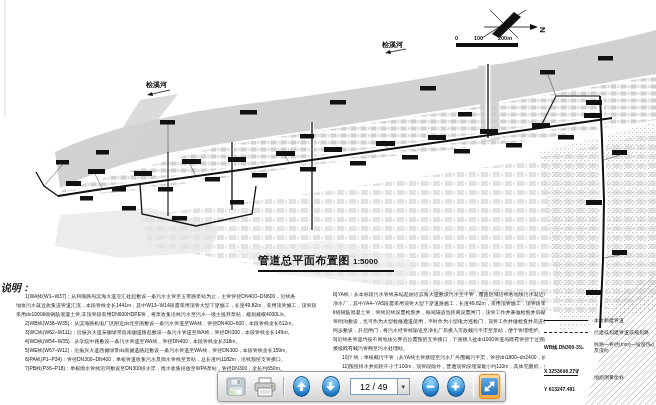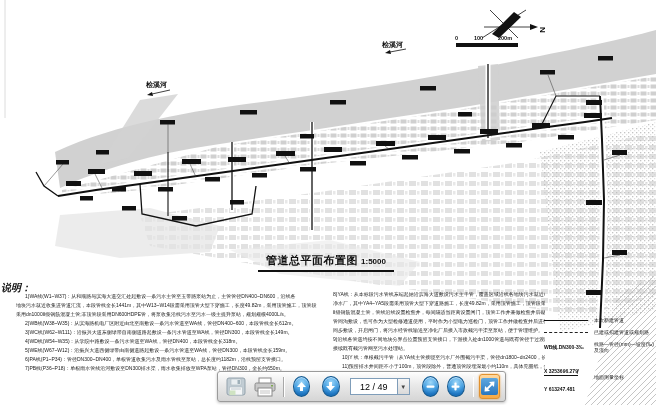--- a/index.html
+++ b/index.html
@@ -2,21 +2,21 @@
 <html><head>
 <meta charset="utf-8">
 <style>
   html,body{margin:0;padding:0;}
   body{width:656px;height:405px;background:#fff;overflow:hidden;position:relative;
        font-family:"Liberation Sans",sans-serif;color:#111;}
   #stage{position:absolute;inset:0;width:656px;height:405px;}
   svg{display:block;}
 
   
-  .dwg-title{position:absolute;left:258px;top:250px;width:136px;text-align:center;
+  .dwg-title{position:absolute;left:258px;top:250px;width:136px;text-align:left;
     border-bottom:2.5px solid #111;padding-bottom:2px;white-space:nowrap;}
   .dwg-title .t{font-weight:bold;font-size:11px;letter-spacing:.5px;}
   .dwg-title .s{font-weight:bold;font-size:8px;margin-left:3px;}
 
   
   .notes-head{position:absolute;left:1px;top:281px;font-size:10px;font-weight:bold;font-style:italic;}
   .notes-col{position:absolute;font-size:5px;line-height:9.1px;color:#1a1a1a;
     letter-spacing:0;white-space:nowrap;overflow:hidden;}
   .notes-col.left{left:16px;top:292px;width:314px;}
   .notes-col.right{left:333px;top:290px;width:212px;line-height:8.6px;}

